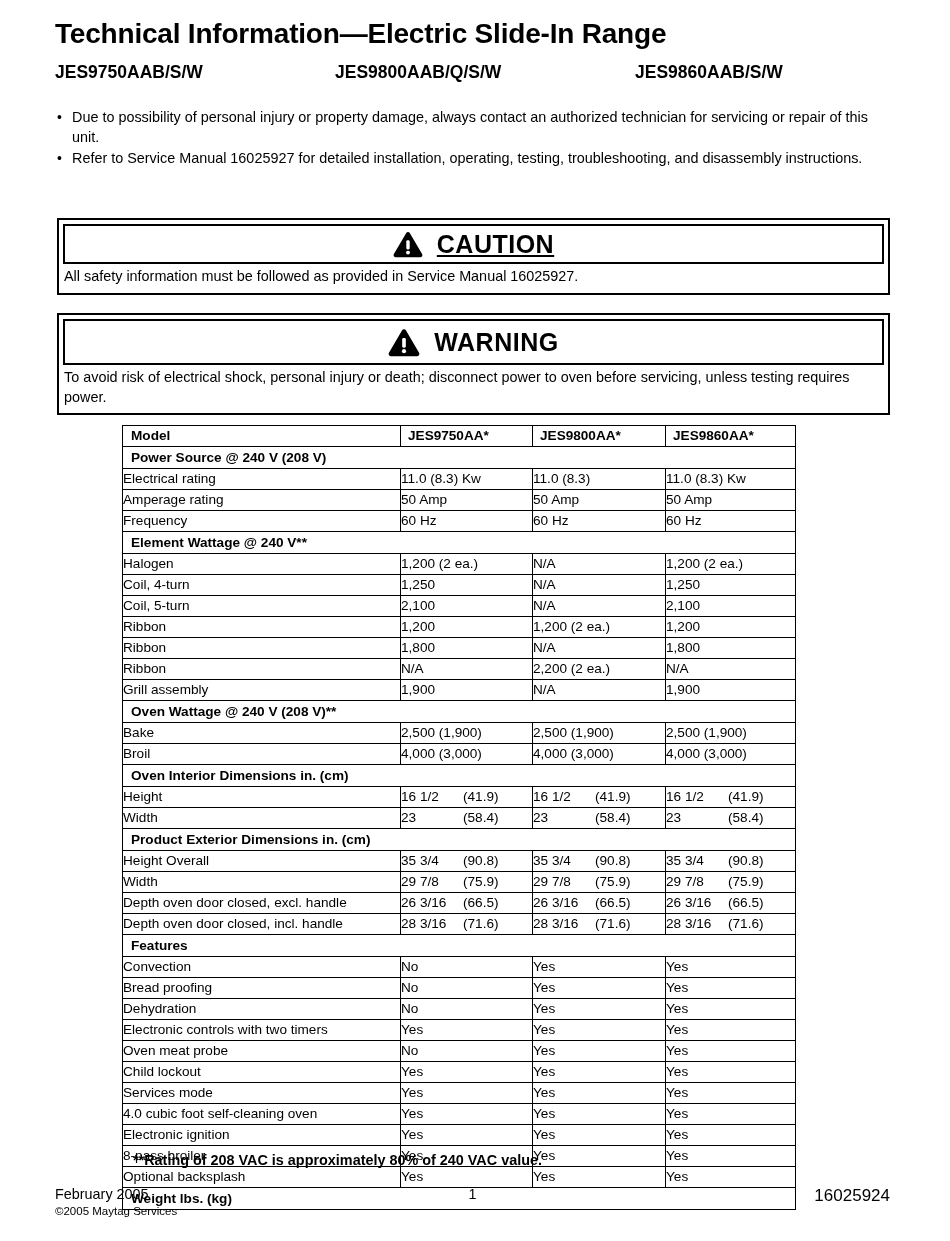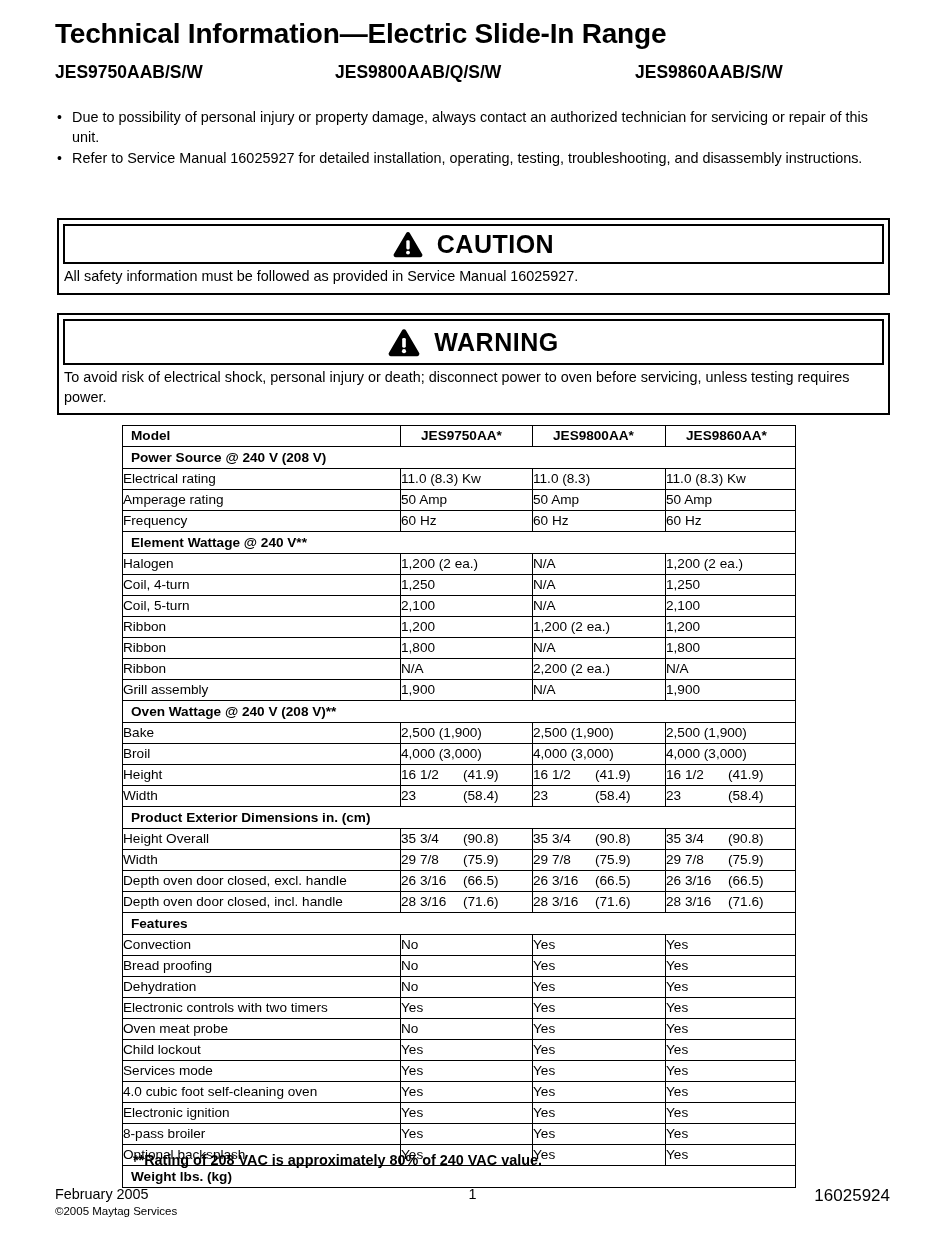--- a/index.html
+++ b/index.html
@@ -92,21 +92,21 @@
   }
   .tri {
     display: block;
   }
   .alert-body {
     padding: 3px 12px 6px 5px;
     font-size: 14.4px;
     line-height: 19.5px;
   }
   #alert-caution { top: 218px; }
-  #alert-caution .alert-head { height: 40px; }
+  #alert-caution .alert-head { height: 40px; text-decoration: underline; }
   #alert-warning { top: 313px; }
   #alert-warning .alert-head { height: 46px; }
 
   
   .table-wrap {
     position: absolute;
     left: 122px;
     top: 425px;
     width: 673px;
   }
@@ -137,21 +137,21 @@
   
   tr.section td {
     font-weight: bold;
     padding-left: 8px;
     height: 18px;
   }
   tr.header td {
     font-weight: bold;
   }
   tr.header td.lbl { padding-left: 8px; }
-  tr.header td.val { padding-left: 20px; }
+  tr.header td.val { padding-left: 7px; }
 
   
   .dual {
     position: relative;
     display: block;
     height: 15px;
   }
   .dual .a {
     position: absolute;
     left: 0;
@@ -338,20 +338,23 @@
             <td class="val">2,500 (1,900)</td>
             <td class="val">2,500 (1,900)</td>
             <td class="val">2,500 (1,900)</td>
           </tr>
           <tr>
             <td class="lbl">Broil</td>
             <td class="val">4,000 (3,000)</td>
             <td class="val">4,000 (3,000)</td>
             <td class="val">4,000 (3,000)</td>
           </tr>
+          <tr class="section">
+            <td class="" colspan="4">Oven Interior Dimensions  in. (cm)</td>
+          </tr>
           <tr>
             <td class="lbl">Height</td>
             <td class="val">
               <span class="dual">
                 <span class="a">16 1/2</span>
                 <span class="b">(41.9)</span>
               </span>
             </td>
             <td class="val">
               <span class="dual">

